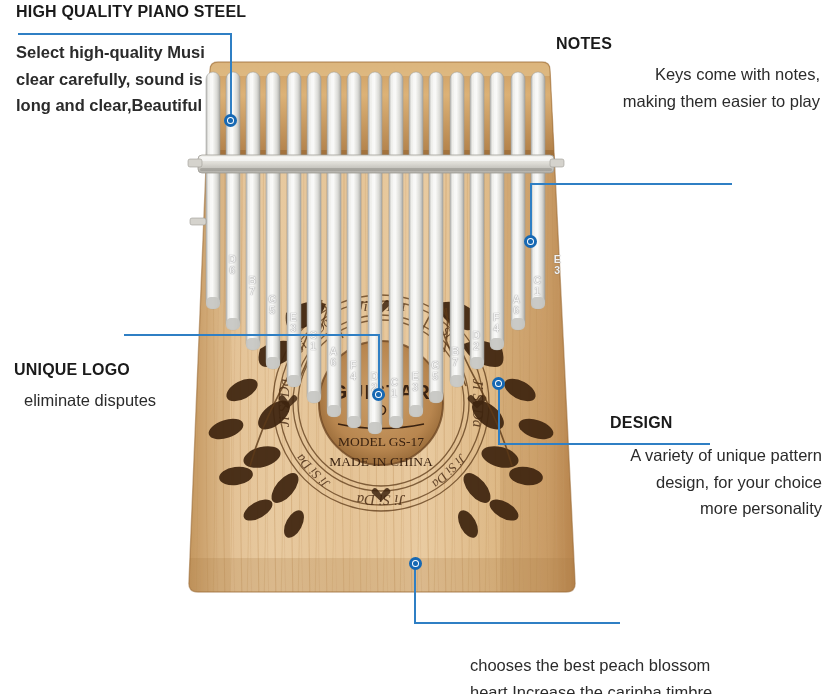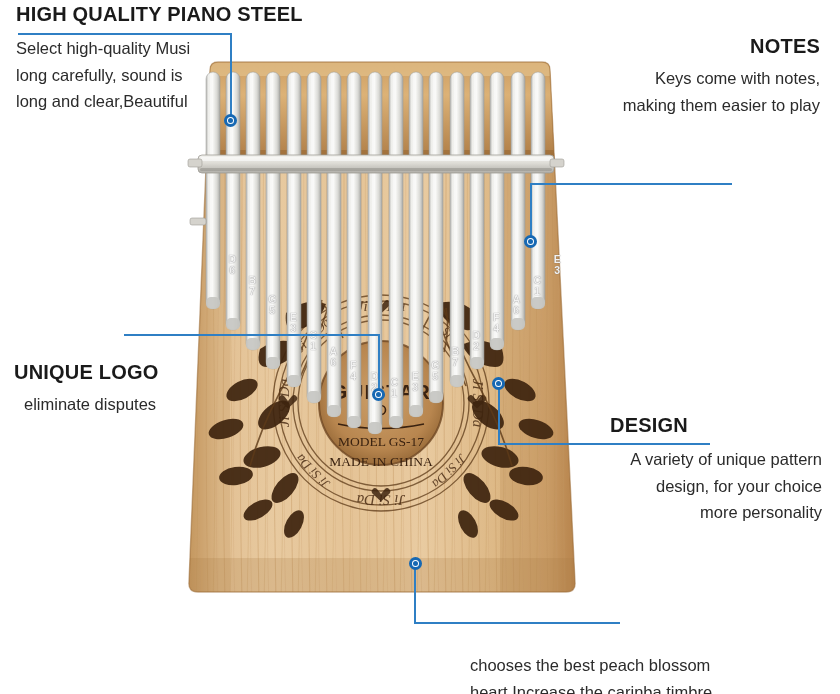--- a/index.html
+++ b/index.html
@@ -15,21 +15,21 @@
     width: 840px;
     height: 694px;
     background: #ffffff;
     overflow: hidden;
   }
 
   
   .callout { position: absolute; }
   .callout-title {
     font-weight: bold;
-    font-size: 20px;
+    font-size: 16px;
     color: #1a1a1a;
     letter-spacing: 0.2px;
     white-space: nowrap;
     line-height: 1.05;
   }
   .callout-body {
     font-size: 16.5px;
     color: #2b2b2b;
     line-height: 1.62;
   }
@@ -377,32 +377,32 @@
         </div>
       <div class="tine-label" style="left:383px; top:196px;">
           <span>E</span>
           <span>3</span>
         </div>
     </div>
   </div>
 
   <div class="callout align-left" style="left:16px; top:4px; width:330px;">
     <div class="callout-title">HIGH QUALITY PIANO STEEL</div>
-    <div class="callout-body" style="margin-top:10px;">
+    <div class="callout-body" style="margin-top:18px;font-weight:bold;">
       <div>Select high-quality Musi</div>
-      <div>long carefully, sound is</div>
+      <div>clear carefully, sound is</div>
       <div>long and clear,Beautiful</div>
     </div>
   </div>
   <div class="conn-h" style="left:18px; top:33px; width:214px;"></div>
   <div class="conn-v" style="left:230px; top:33px; height:89px;"></div>
   <div class="conn-dot" style="left:224px; top:114px;"></div>
 
   <div class="callout align-right" style="left:520px; top:36px; width:300px;">
-    <div class="callout-title align-left" style="margin-left:36px;text-align:right;">NOTES</div>
+    <div class="callout-title align-left" style="margin-left:36px;">NOTES</div>
     <div class="callout-body" style="margin-top:8px;padding-left:43px;">
       <div>Keys come with notes,</div>
       <div>making them easier to play</div>
     </div>
   </div>
   <div class="conn-h" style="left:530px; top:183px; width:202px;"></div>
   <div class="conn-v" style="left:530px; top:183px; height:55px;"></div>
   <div class="conn-dot" style="left:524px; top:235px;"></div>
 
   <div class="callout align-left" style="left:14px; top:362px; width:230px;">

